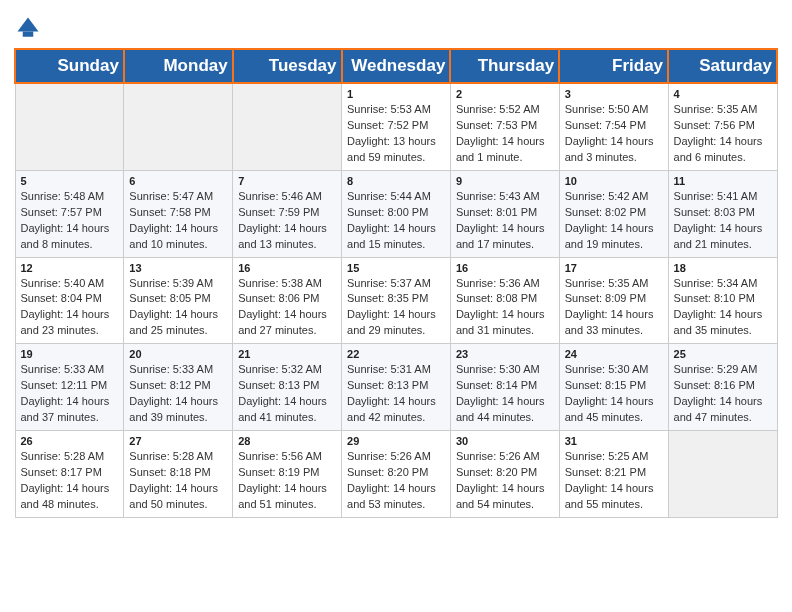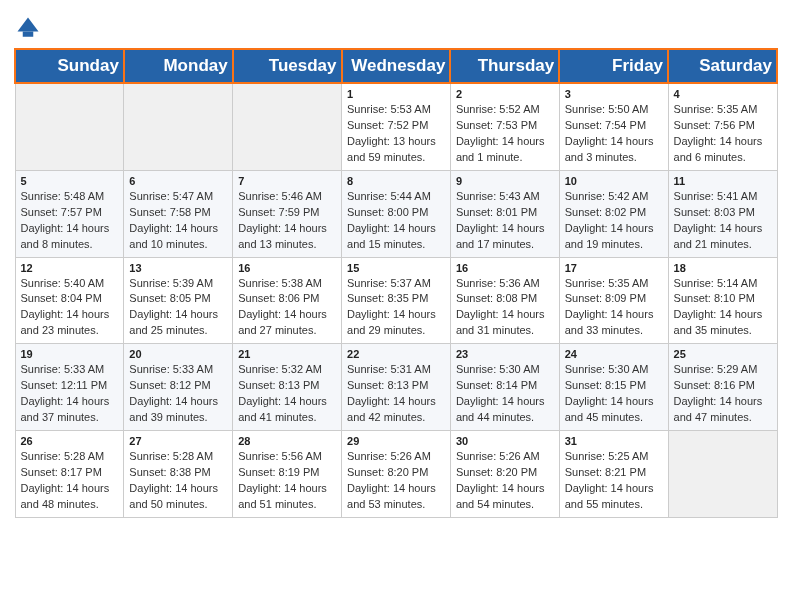--- a/index.html
+++ b/index.html
@@ -273,21 +273,21 @@
         <span class="day-num">17</span>
         <div class="day-info">
           <span>Sunrise: 5:35 AM</span><br>
           <span>Sunset: 8:09 PM</span><br>
           <span>Daylight: 14 hours and 33 minutes.</span>
         </div>
       </td>
           <td>
         <span class="day-num">18</span>
         <div class="day-info">
-          <span>Sunrise: 5:14 AM</span><br>
+          <span>Sunrise: 5:34 AM</span><br>
           <span>Sunset: 8:10 PM</span><br>
           <span>Daylight: 14 hours and 35 minutes.</span>
         </div>
       </td>
         </tr>
         <tr>
           <td>
         <span class="day-num">19</span>
         <div class="day-info">
           <span>Sunrise: 5:33 AM</span><br>
@@ -350,21 +350,21 @@
         <div class="day-info">
           <span>Sunrise: 5:28 AM</span><br>
           <span>Sunset: 8:17 PM</span><br>
           <span>Daylight: 14 hours and 48 minutes.</span>
         </div>
       </td>
           <td>
         <span class="day-num">27</span>
         <div class="day-info">
           <span>Sunrise: 5:28 AM</span><br>
-          <span>Sunset: 8:38 PM</span><br>
+          <span>Sunset: 8:18 PM</span><br>
           <span>Daylight: 14 hours and 50 minutes.</span>
         </div>
       </td>
           <td>
         <span class="day-num">28</span>
         <div class="day-info">
           <span>Sunrise: 5:56 AM</span><br>
           <span>Sunset: 8:19 PM</span><br>
           <span>Daylight: 14 hours and 51 minutes.</span>
         </div>

